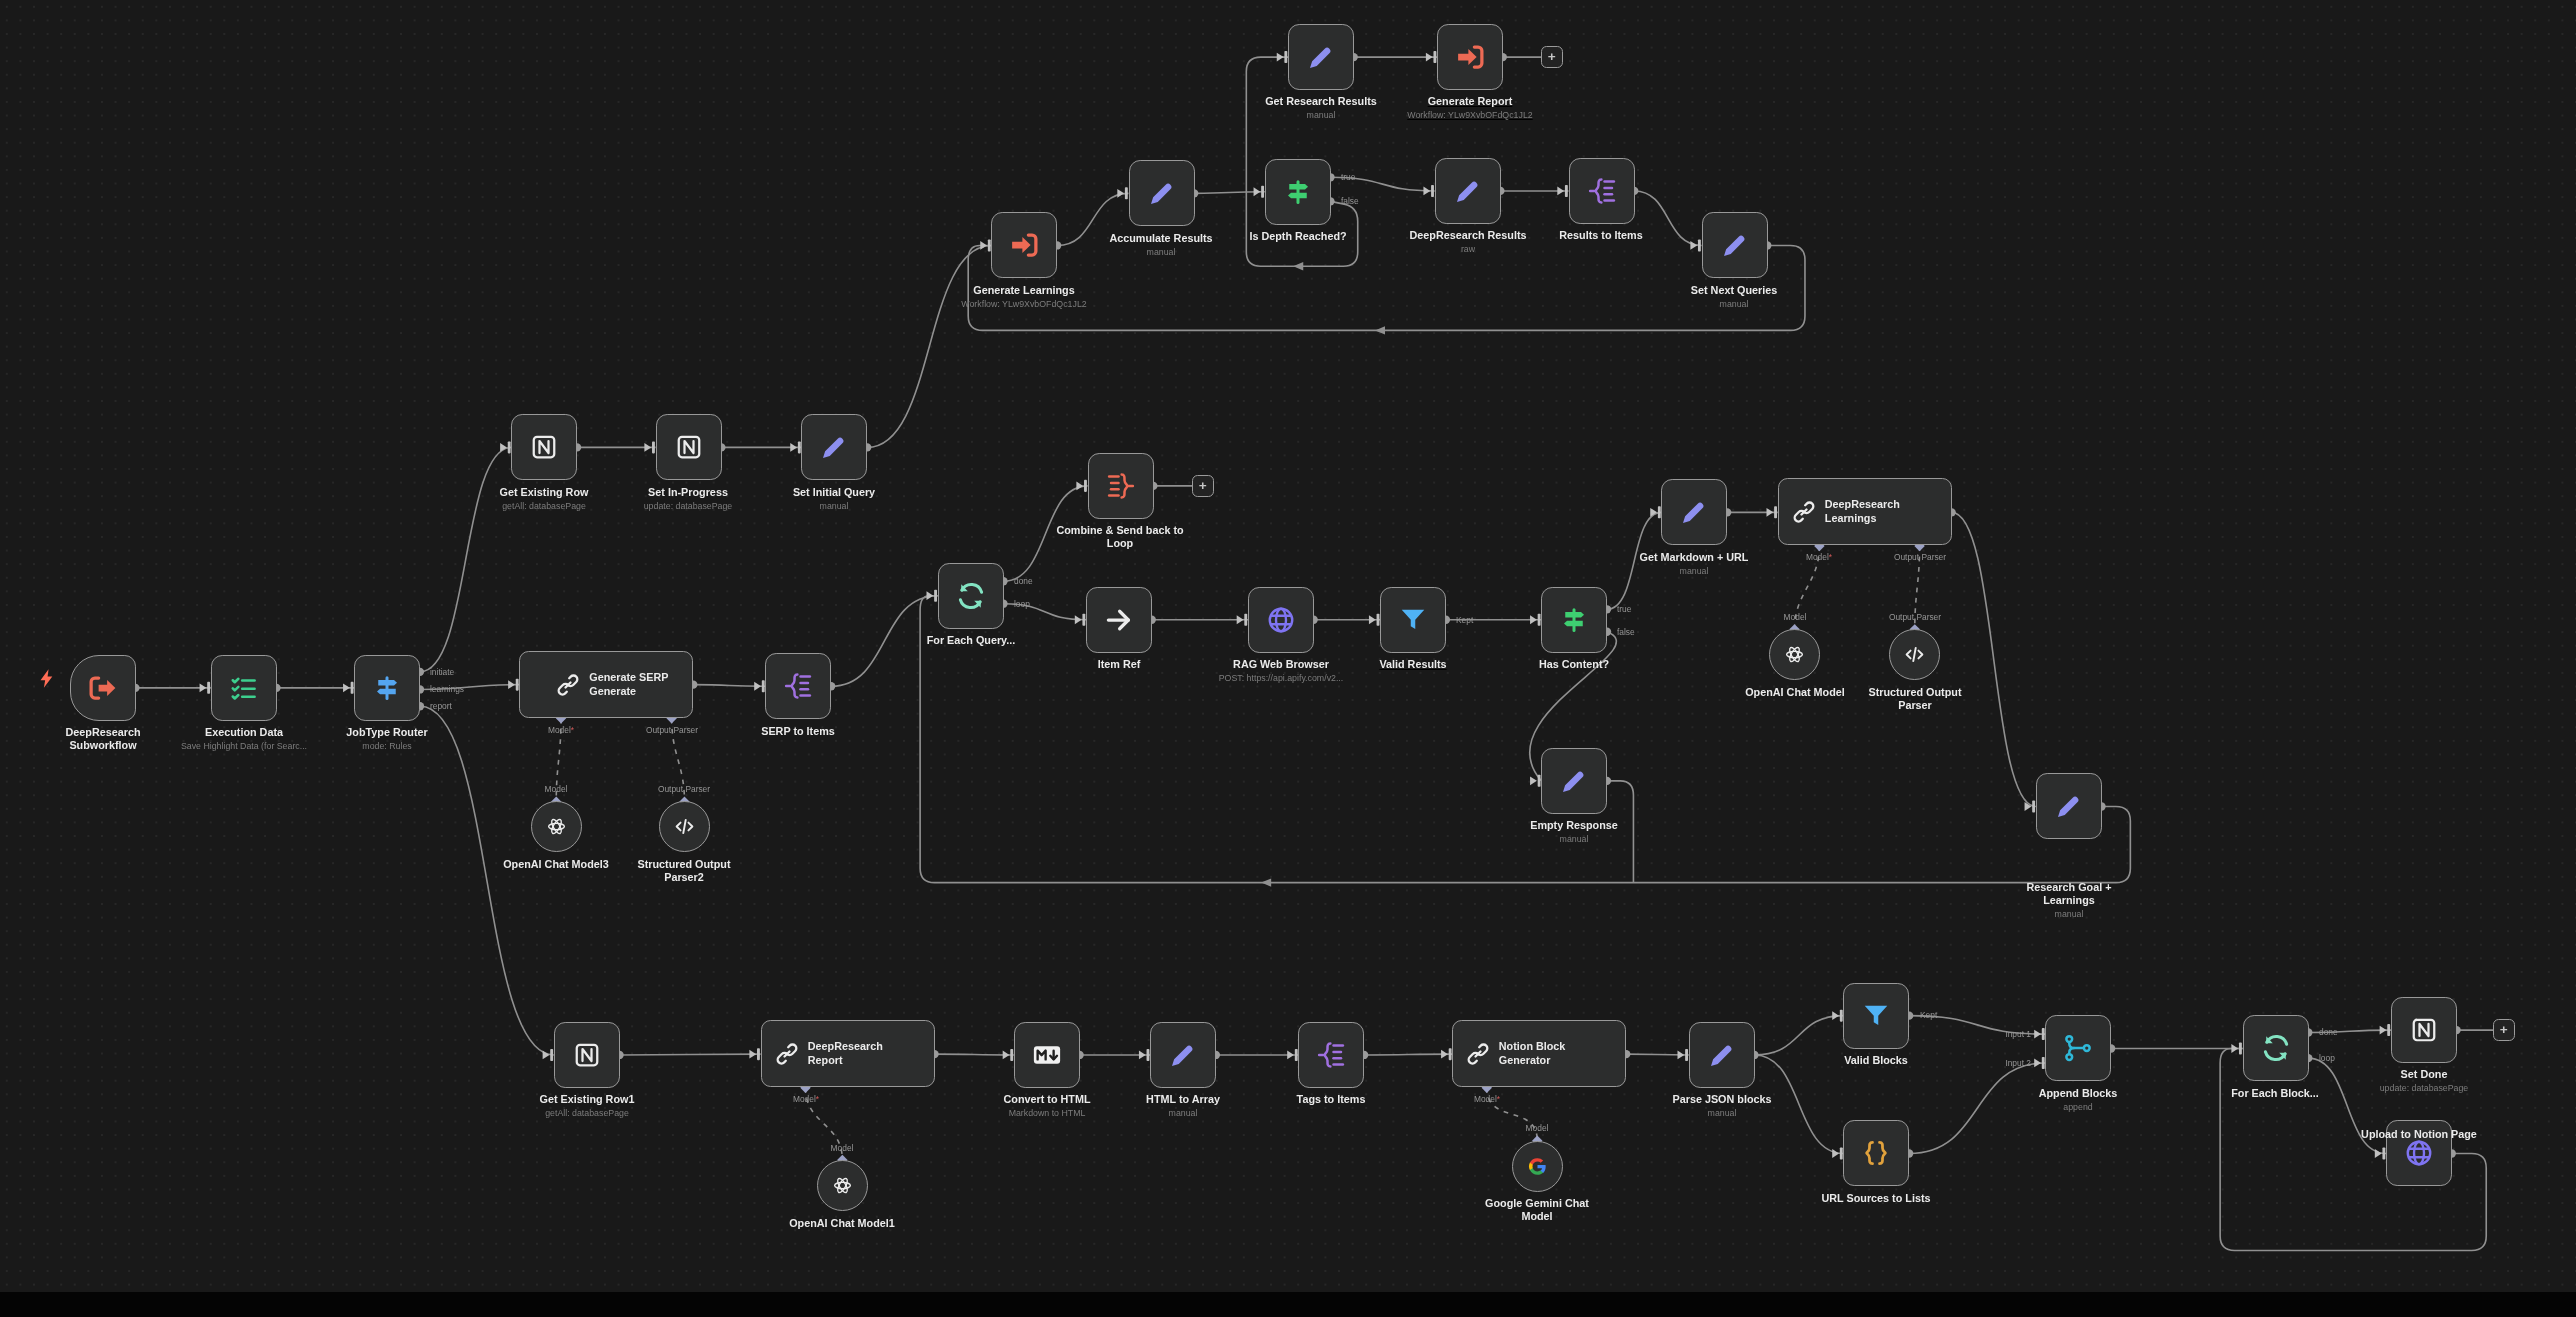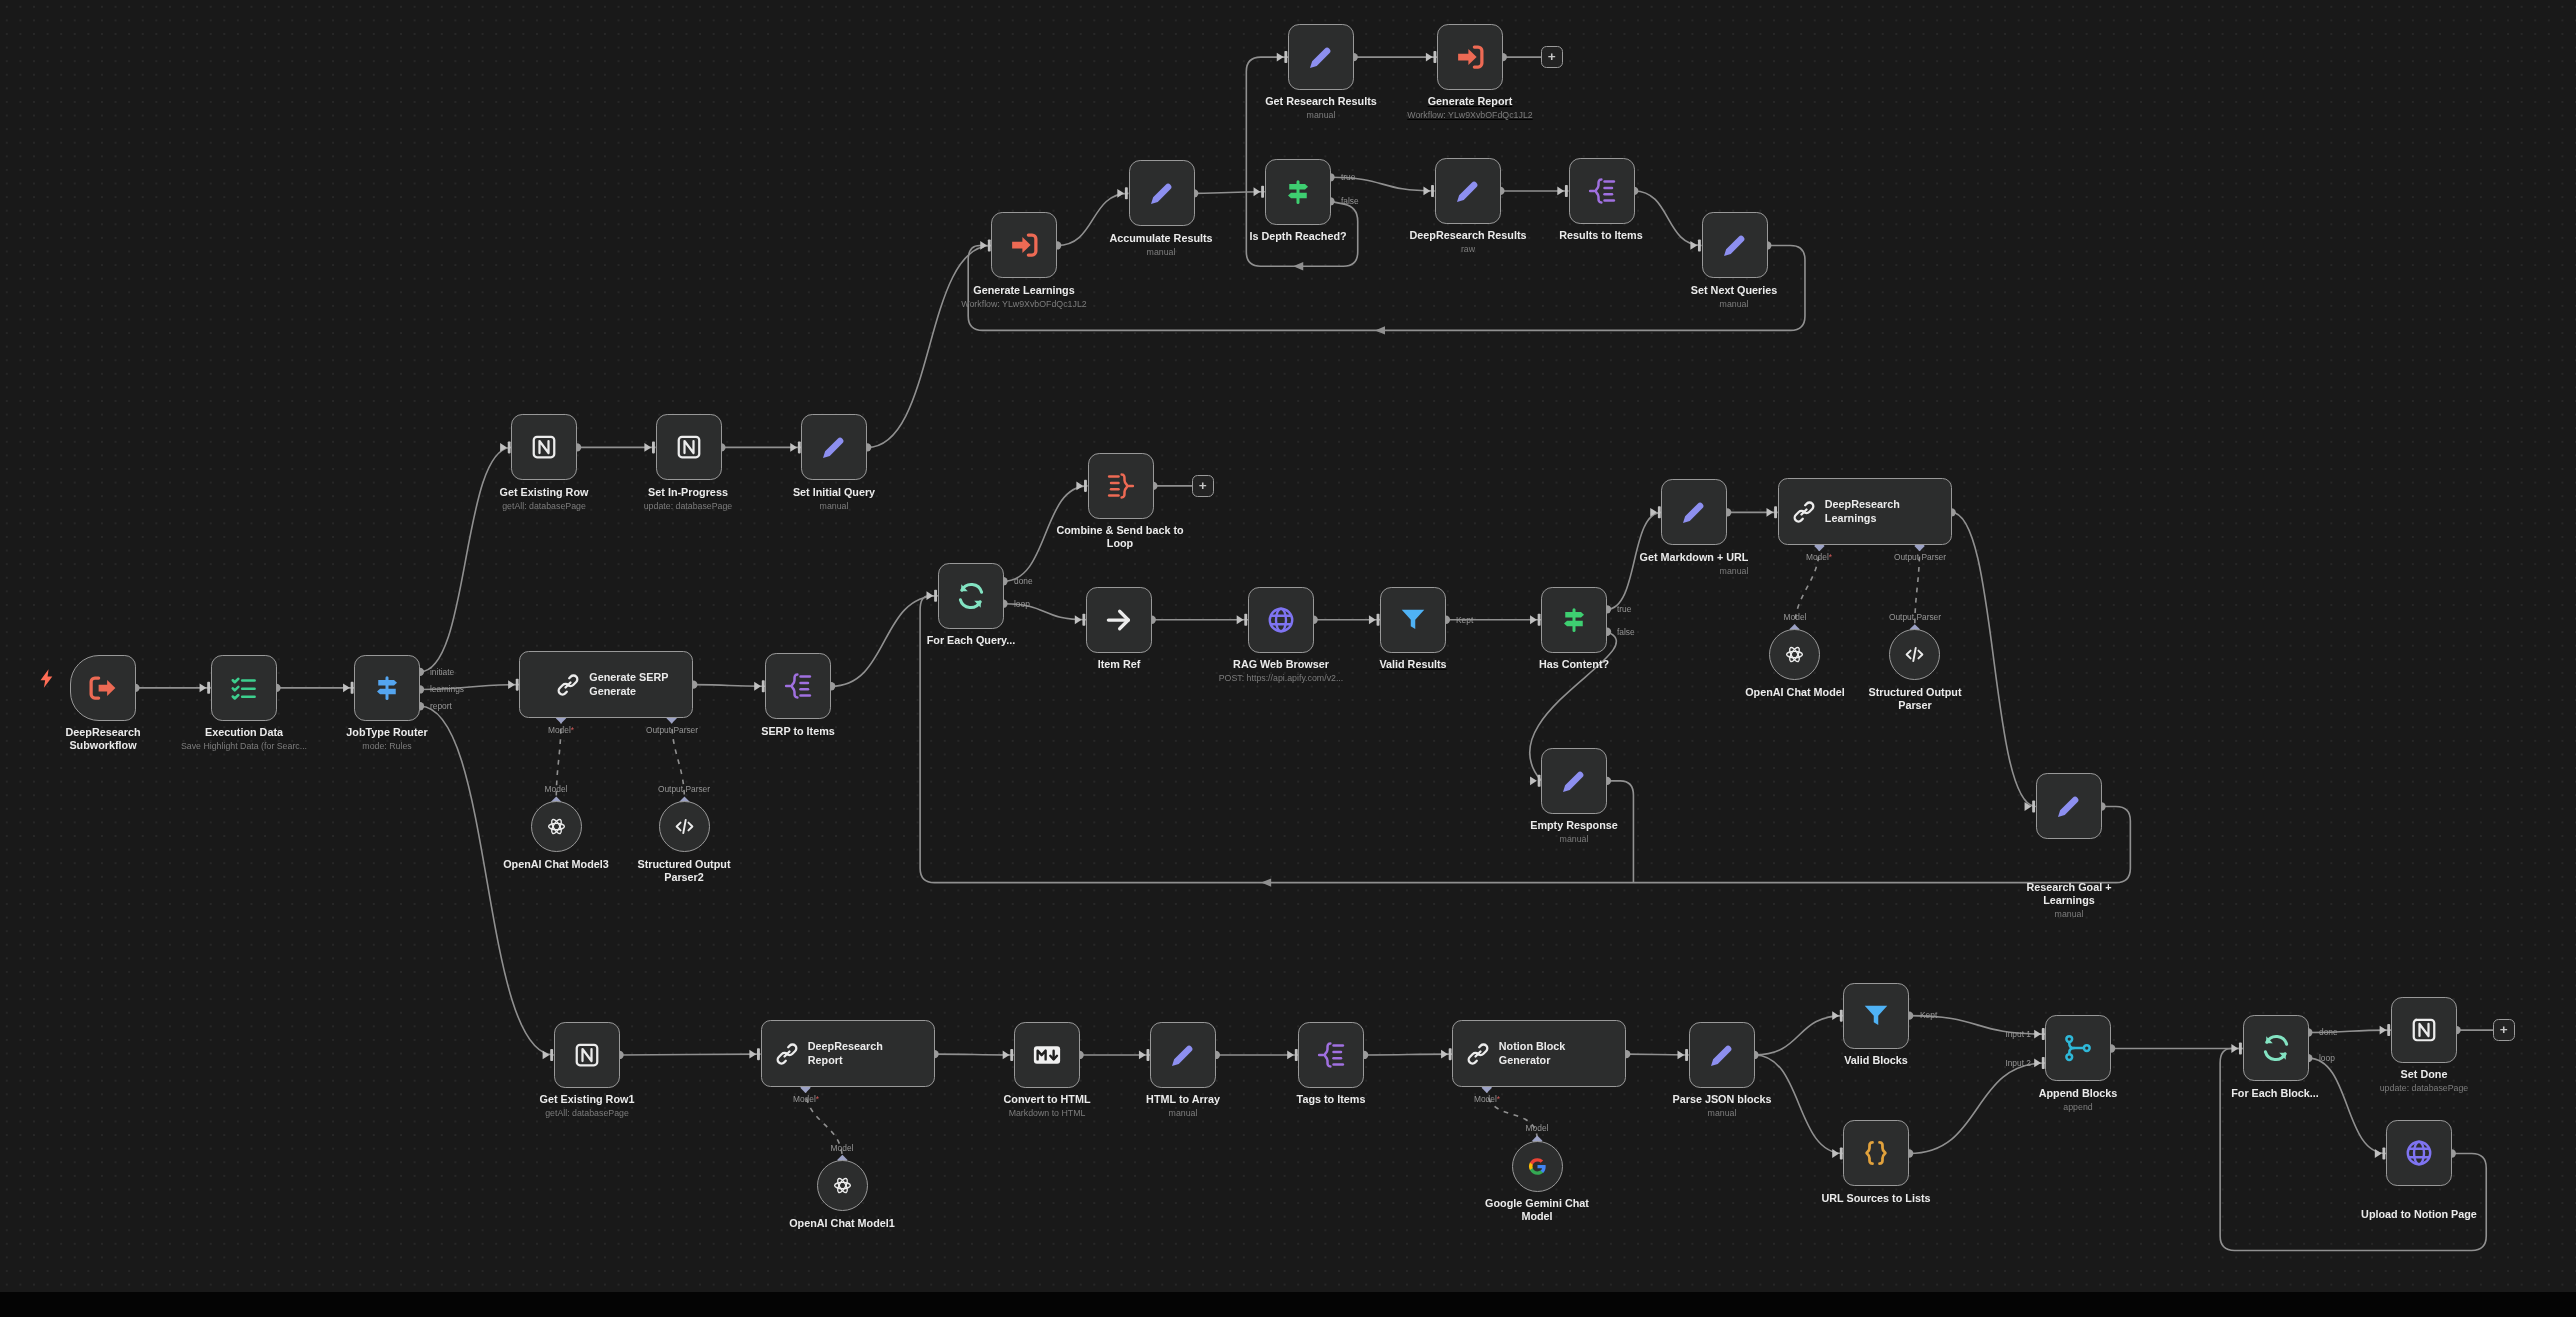--- a/index.html
+++ b/index.html
@@ -561,21 +561,21 @@
     </div>
     <div class="portlabel" style="left: 1617px; top: 609px;">true</div>
     <div class="portlabel" style="left: 1617px; top: 632px;">false</div>
     <div class="node std" style="left: 1661px; top: 479px;">
       <span class="nicon" style="color: rgb(141, 143, 240);">
         <svg width="30" height="30" viewBox="0 0 24 24" xmlns="http://www.w3.org/2000/svg">
           <path d="M3.2 20.8l1.7-5.4L15 5.3a2.6 2.6 0 0 1 3.7 0 2.6 2.6 0 0 1 0 3.7L8.6 19.1z" fill="currentColor"></path>
         </svg>
       </span>
     </div>
-    <div class="nlabel" style="left: 1694px; top: 551px; text-align: right;">
+    <div class="nlabel" style="left: 1694px; top: 551px;">
       <div class="t">Get Markdown + URL</div>
       <div class="s">manual</div>
     </div>
     <div class="node wide" style="left: 1778px; top: 478px;">
       <span class="nicon" style="color: rgb(236, 236, 236);">
         <svg width="24" height="24" viewBox="0 0 24 24" xmlns="http://www.w3.org/2000/svg">
           <g stroke="#ececec" stroke-width="2.3" fill="none" stroke-linecap="round">
             <path d="M9.5 14.5l5-5"></path>
             <path d="M13.2 5.2l1.6-1.6a3.8 3.8 0 0 1 5.4 5.4l-3 3a3.8 3.8 0 0 1-5.4 0"></path>
             <path d="M10.8 18.8l-1.6 1.6a3.8 3.8 0 0 1-5.4-5.4l3-3a3.8 3.8 0 0 1 5.4 0"></path>
@@ -872,21 +872,21 @@
       <span class="nicon" style="color: rgb(127, 116, 242);">
         <svg width="30" height="30" viewBox="0 0 24 24" xmlns="http://www.w3.org/2000/svg">
           <g stroke="currentColor" stroke-width="1.9" fill="none">
             <circle cx="12" cy="12" r="9"></circle>
             <ellipse cx="12" cy="12" rx="4" ry="9"></ellipse>
             <path d="M3.6 8.6h16.8M3.6 15.4h16.8"></path>
           </g>
         </svg>
       </span>
     </div>
-    <div class="nlabel" style="left: 2419px; top: 1208px;">
+    <div class="nlabel" style="left: 2419px; top: 1128px;">
       <div class="t">Upload to Notion Page</div>
     </div>
     <div class="plusbtn" style="left: 1541px; top: 46px;">+</div>
     <div class="plusbtn" style="left: 1192px; top: 475px;">+</div>
     <div class="plusbtn" style="left: 2493px; top: 1019px;">+</div>
     <span class="bolt" style="left: 37px; top: 668px; color: rgb(255, 109, 85);"><svg width="21" height="21" viewBox="0 0 24 24" xmlns="http://www.w3.org/2000/svg">
         <path d="M13.2 1.5L4 14h5.3l-1.4 8.5L17.5 9.8h-5.4z" fill="currentColor"></path>
       </svg></span>
   </div>
 

